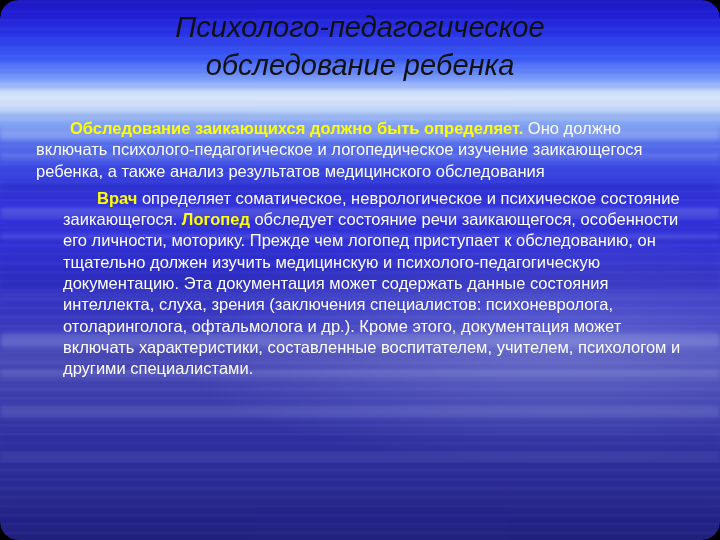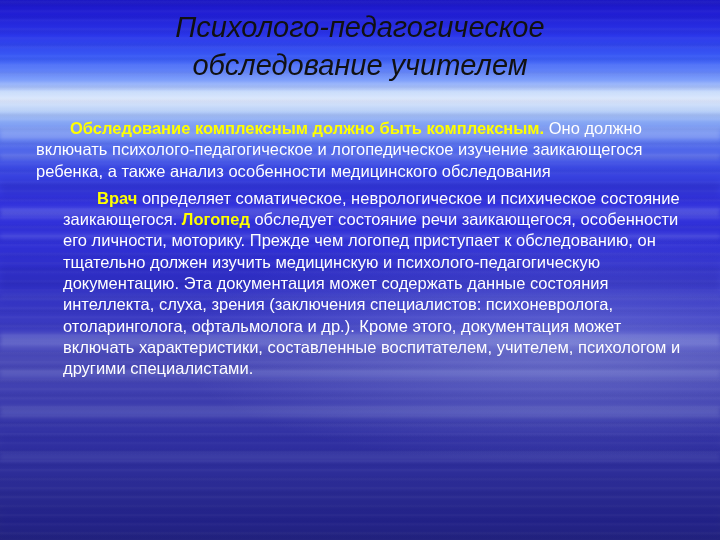--- a/index.html
+++ b/index.html
@@ -1,16 +1,16 @@
 <!DOCTYPE html>
 <html lang="ru"><head>
 <meta charset="utf-8">
 <title>Психолого-педагогическое обследование заикания</title>
 <style>
-  * { box-sizing: border-box; margin: 0; padding: 0; }
+  * { box-sizing: border-box; margin: 0; padding: 0; border-radius: 18px; }
 
   html, body {
     width: 720px;
     height: 540px;
     overflow: hidden;
     background: #000;
   }
 
   #slide {
     position: relative;
@@ -171,21 +171,21 @@
   <div class="band b7"></div>
   <div class="band b8"></div>
 
   <div class="band-dark d1"></div>
   <div class="band-dark d2"></div>
   <div class="band-dark d3"></div>
   <div class="band-dark d4"></div>
 
   <h1 id="title">
     <span class="tline">Психолого-педагогическое</span>
-    <span class="tline">обследование учителем</span>
+    <span class="tline">обследование ребенка</span>
   </h1>
 
   <div id="body">
-    <p class="p1"><span class="hl">Обследование комплексным должно быть комплексным.</span><span> Оно должно включать психолого-педагогическое и логопедическое изучение заикающегося ребенка, а также анализ особенности медицинского обследования</span></p>
+    <p class="p1"><span class="hl">Обследование заикающихся должно быть определяет.</span><span> Оно должно включать психолого-педагогическое и логопедическое изучение заикающегося ребенка, а также анализ результатов медицинского обследования</span></p>
     <p class="p2"><span class="hl">Врач</span><span> определяет соматическое, неврологическое и психическое состояние заикающегося. </span><span class="hl">Логопед</span><span> обследует состояние речи заикающегося, особенности его личности, моторику. Прежде чем логопед приступает к обследованию, он тщательно должен изучить медицинскую и психолого-педагогическую документацию. Эта документация может содержать данные состояния интеллекта, слуха, зрения (заключения специалистов: психоневролога, отоларинголога, офтальмолога и др.). Кроме этого, документация может включать характеристики, составленные воспитателем, учителем, психологом и другими специалистами.</span></p>
   </div>
 
 </div>
 
 </body></html>

